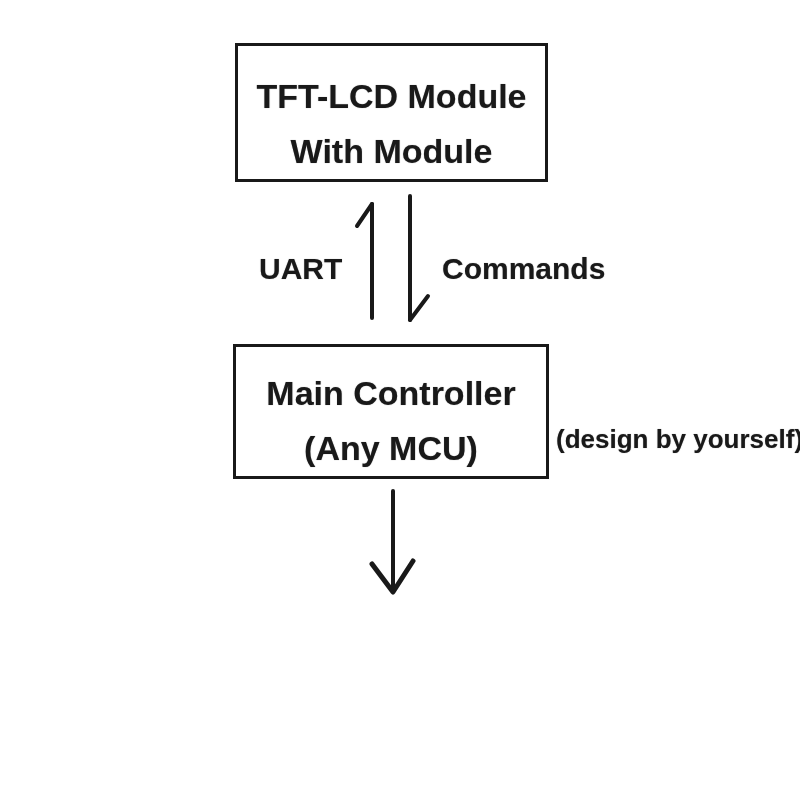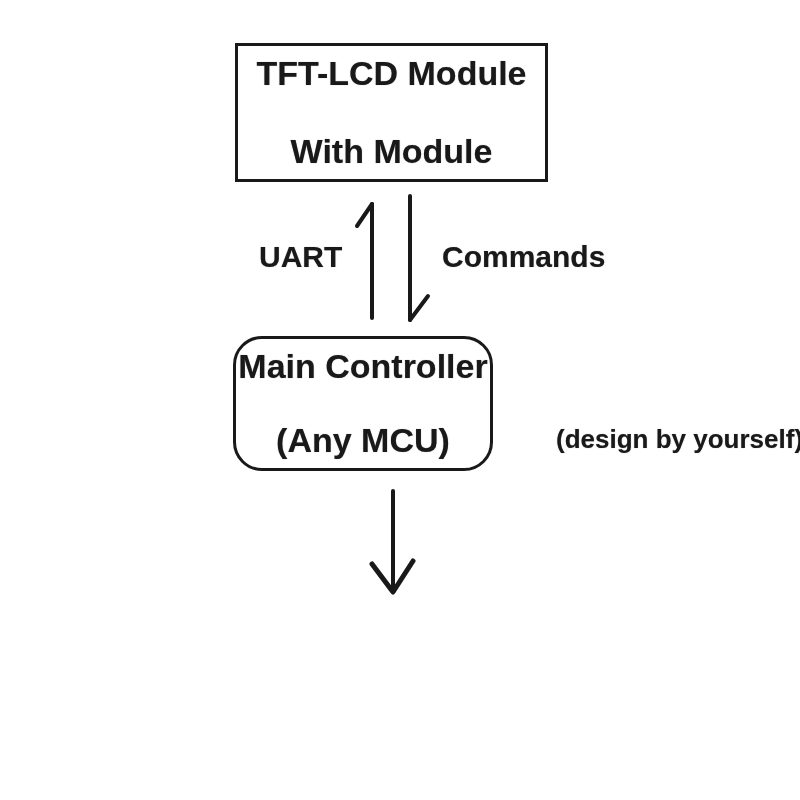--- a/index.html
+++ b/index.html
@@ -21,44 +21,45 @@
     height: 800px;
     background: var(--bg);
   }
   .node-box {
     position: absolute;
     border: 3px solid var(--ink);
     background: var(--bg);
     display: flex;
     flex-direction: column;
     align-items: center;
-    justify-content: space-between;
+    justify-content: flex-end;
     text-align: center;
     box-sizing: border-box;
   }
   .node-line {
     font-weight: 700;
     font-size: 34px;
     line-height: 55px;
     color: var(--ink);
     text-shadow: 0 0 1px rgba(25,25,25,0.45);
     white-space: nowrap;
   }
   .box-tft     { left: 235px; top: 43px;  width: 313px; height: 139px; }
-  .box-mcu     { left: 233px; top: 336px; width: 260px; height: 135px; border-radius: 29px; }
+  .box-mcu     { left: 233px; top: 344px; width: 316px; height: 135px; }
   .box-machine { left: 233px; top: 612px; width: 319px; height: 106px; }
 
   .edge-label {
     position: absolute;
     font-weight: 700;
     font-size: 30px;
     line-height: 32px;
     color: var(--ink);
     text-shadow: 0 0 1px rgba(25,25,25,0.45);
     white-space: nowrap;
+    margin-top: 12px;
   }
   .label-uart     { left: 259px; top: 241px; }
   .label-commands { left: 442px; top: 241px; }
 
   .caption-text {
     position: absolute;
     left: 556px;
     top: 424px;
     font-weight: 700;
     font-size: 26px;

